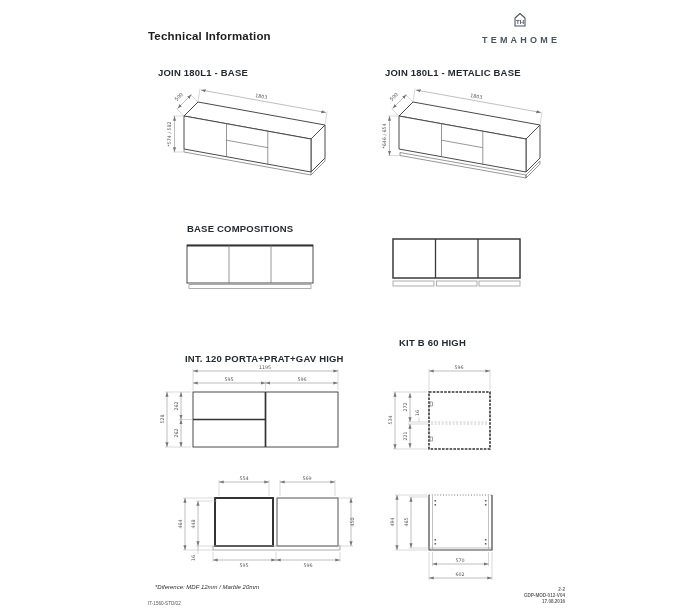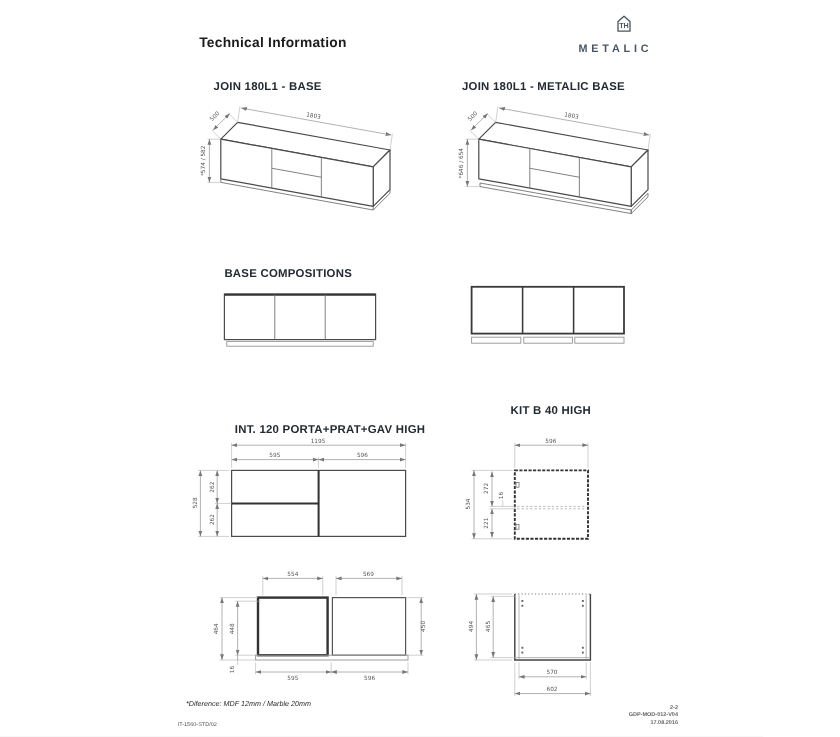--- a/index.html
+++ b/index.html
@@ -1,21 +1,21 @@
 <!DOCTYPE html>
 <html><head>
 <meta charset="utf-8">
 <style>
   html,body{margin:0;padding:0;background:#e9e9e9;}
   #page{position:relative;width:700px;height:614px;background:#ffffff;margin:0 auto;
         font-family:"Liberation Sans",sans-serif;overflow:hidden;}
   .abs{position:absolute;}
   .doc-title{font-size:11.5px;font-weight:bold;color:#1c1c1c;letter-spacing:.2px;}
   .brand-text{font-size:9px;font-weight:bold;color:#4a5560;letter-spacing:3.2px;}
-  .sec-title{font-size:9.5px;font-weight:bold;color:#232a31;text-align:center;letter-spacing:.2px;white-space:nowrap;}
+  .sec-title{font-size:9.5px;font-weight:bold;color:#232a31;text-align:left;letter-spacing:.2px;white-space:nowrap;}
   .sec-title.left{text-align:left;}
   .footnote{font-size:6px;font-style:italic;color:#2b2b2b;}
   .micro{font-size:4.6px;color:#555;}
   .foot-right{font-size:4.6px;font-weight:bold;color:#666;text-align:right;line-height:6px;}
   svg{display:block;overflow:visible;}
   .edge{stroke:#4a4a4a;stroke-width:1;fill:#ffffff;stroke-linejoin:round;}
   .thin{stroke:#6a6a6a;stroke-width:.7;fill:none;}
   .thick{stroke:#333;stroke-width:1.7;fill:none;}
   .body-rect{stroke:#4a4a4a;stroke-width:1;fill:none;}
   .lt{stroke:#9a9a9a;stroke-width:.8;fill:none;}
@@ -29,29 +29,29 @@
 <svg width="0" height="0" style="position:absolute">
   <defs>
     <marker id="arw" viewBox="0 0 5 4" markerWidth="5" markerHeight="4" refX="4.7" refY="2" orient="auto-start-reverse" markerUnits="userSpaceOnUse">
       <path d="M0,0.4 L4.7,2 L0,3.6 Z" fill="#777"></path>
     </marker>
   </defs>
 </svg>
 
 <div id="page">
 
-  <div class="abs doc-title" style="left:166px;top:30px;">Technical Information</div>
+  <div class="abs doc-title" style="left:148px;top:30px;">Technical Information</div>
 
   <div class="abs" style="left:508px;top:12px;">
     <svg width="24" height="16" viewBox="0 0 24 16">
       <path d="M7,6 L12,1.5 L17,6 L17,14 L7,14 Z" fill="none" stroke="#4a5560" stroke-width="1.1" stroke-linejoin="round"></path>
       <text x="12" y="11.5" text-anchor="middle" style="font:bold 6px 'Liberation Sans',sans-serif;fill:#4a5560">TH</text>
     </svg>
   </div>
-  <div class="abs brand-text" style="left:482px;top:35px;">METALIC</div>
+  <div class="abs brand-text" style="left:482px;top:35px;">TEMAHOME</div>
 
   <div class="abs sec-title" style="left:158px;top:67px;width:130px;">JOIN 180L1 - BASE</div>
   <div class="abs sec-title" style="left:385px;top:67px;width:125px;">JOIN 180L1 - METALIC BASE</div>
 
   <div class="abs" style="left:148px;top:86px;">
     <svg width="200" height="105" viewBox="0 0 200 105">
       <g>
         <path class="edge" d="M36,30 L50,16 L177,39 L163,53 Z"></path>
         <path class="edge" d="M163,53 L177,39 L177,72 L163,86 Z"></path>
         <path class="edge" d="M36,30 L163,53 L163,86 L36,63 Z"></path>
@@ -119,21 +119,21 @@
       <rect x="1" y="1" width="127" height="39" fill="none" stroke="#3a3a3a" stroke-width="1.5"></rect>
       <line x1="43.5" y1="1" x2="43.5" y2="40" stroke="#3a3a3a" stroke-width="1.3"></line>
       <line x1="86" y1="1" x2="86" y2="40" stroke="#3a3a3a" stroke-width="1.3"></line>
       <rect class="lt" x="1" y="43" width="41" height="5"></rect>
       <rect class="lt" x="44.5" y="43" width="40.5" height="5"></rect>
       <rect class="lt" x="87" y="43" width="41" height="5"></rect>
     </svg>
   </div>
 
   <div class="abs sec-title" style="left:185px;top:337px;width:180px;margin-top:16px;">INT. 120 PORTA+PRAT+GAV HIGH</div>
-  <div class="abs sec-title" style="left:399px;top:337px;width:120px;">KIT B 40 HIGH</div>
+  <div class="abs sec-title" style="left:399px;top:337px;width:120px;">KIT B 60 HIGH</div>
 
   <div class="abs" style="left:155px;top:358px;">
     <svg width="220" height="105" viewBox="0 0 220 105">
       <g>
         <rect class="body-rect" x="38" y="34" width="145" height="55"></rect>
         <line class="thick" x1="110.5" y1="34" x2="110.5" y2="89"></line>
         <line class="thick" x1="38" y1="61.5" x2="110.5" y2="61.5"></line>
       </g>
       <g>
         <path class="ext" d="M38,32 L38,11 M183,32 L183,11 M110.5,32 L110.5,23"></path>

